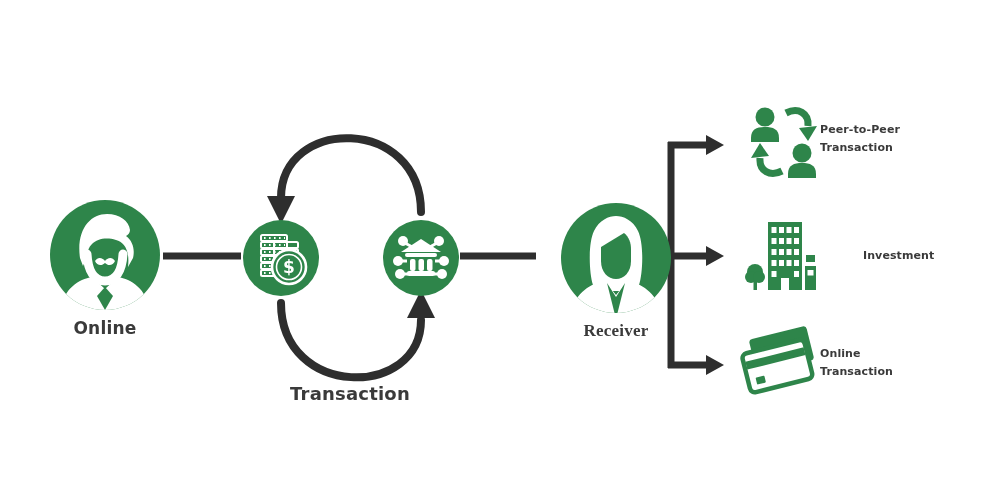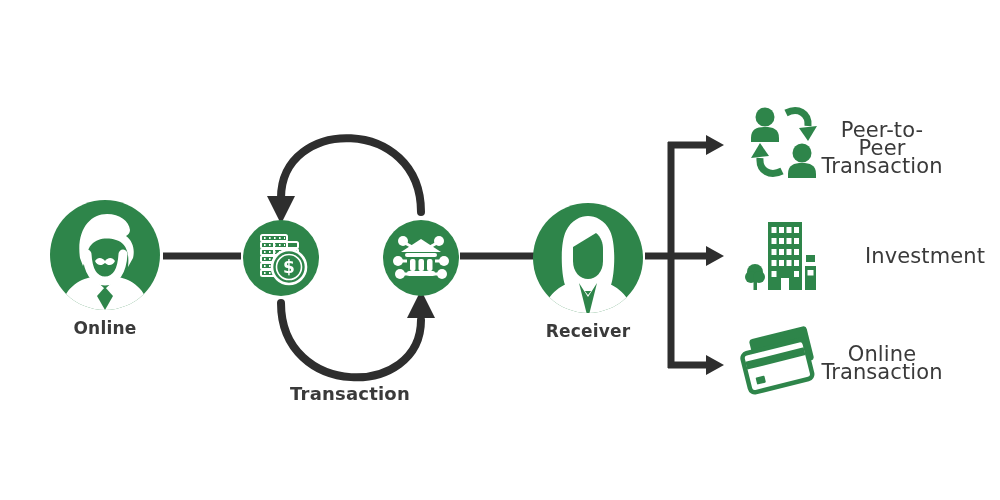--- a/index.html
+++ b/index.html
@@ -25,22 +25,22 @@
   .small-circle svg{position:absolute;left:0;top:0;}
   .node-label{
     margin-top:8px;font-size:17px;font-weight:bold;color:var(--text);letter-spacing:.2px;
   }
   .transaction-label{
     position:absolute;left:255px;top:383px;width:190px;text-align:center;
     font-size:18px;font-weight:bold;color:var(--text);letter-spacing:.2px;
   }
   .outcome-icon{position:absolute;}
   .outcome-label{
-    position:absolute;width:124px;text-align:center;font-size:21px;line-height:18px;
-    font-weight:normal;color:var(--text);letter-spacing:.1px;
+    position:absolute;width:124px;font-size:11px;line-height:18px;
+    font-weight:bold;color:var(--text);letter-spacing:.1px;
   }
   .fill-green{fill:var(--green);}
   .stroke-green{stroke:var(--green);}
   .fill-white{fill:#ffffff;}
   .stroke-white{stroke:#ffffff;}
   .lineflat{stroke:var(--line);stroke-width:7;}
   .arcline{stroke:var(--line);stroke-width:8;fill:none;stroke-linecap:round;}
   .ah{fill:var(--line);}
 </style>
 </head>
@@ -133,21 +133,21 @@
         <line x1="15" y1="41" x2="24" y2="41"></line>
         <line x1="17" y1="54" x2="25" y2="54"></line>
         <line x1="61" y1="41" x2="52" y2="41"></line>
         <line x1="59" y1="54" x2="51" y2="54"></line>
       </g>
     </svg>
   </div>
 
   <div class="transaction-label">Transaction</div>
 
-  <div class="node" style="left:533px;top:203px;width:110px;">
+  <div class="node" style="left:561px;top:203px;width:110px;font-family:Liberation Serif, serif;">
     <div class="big-circle">
       <svg width="110" height="110" viewBox="0 0 110 110">
         <path class="fill-white" d="M32,82 C28,70 27,40 33,28 C38,17 48,13 55,13 C62,13 72,17 77,28 C83,40 82,70 78,82 C74,88 69,89 65,88 L45,88 C41,89 36,88 32,82 Z"></path>
         <path class="fill-green" d="M40,44 L63,30 C68,34 70,40 70,46 L70,58 C70,69 63,76 55,76 C47,76 40,69 40,58 Z"></path>
         <path class="fill-white" d="M10,110 C14,89 31,80 44,78 L55,92 L66,78 C79,80 96,89 100,110 Z"></path>
         <path class="fill-green" d="M46,80 L55,94 L64,80 L56,112 L54,112 Z"></path>
       </svg>
     </div>
     <div class="node-label">Receiver</div>
   </div>

